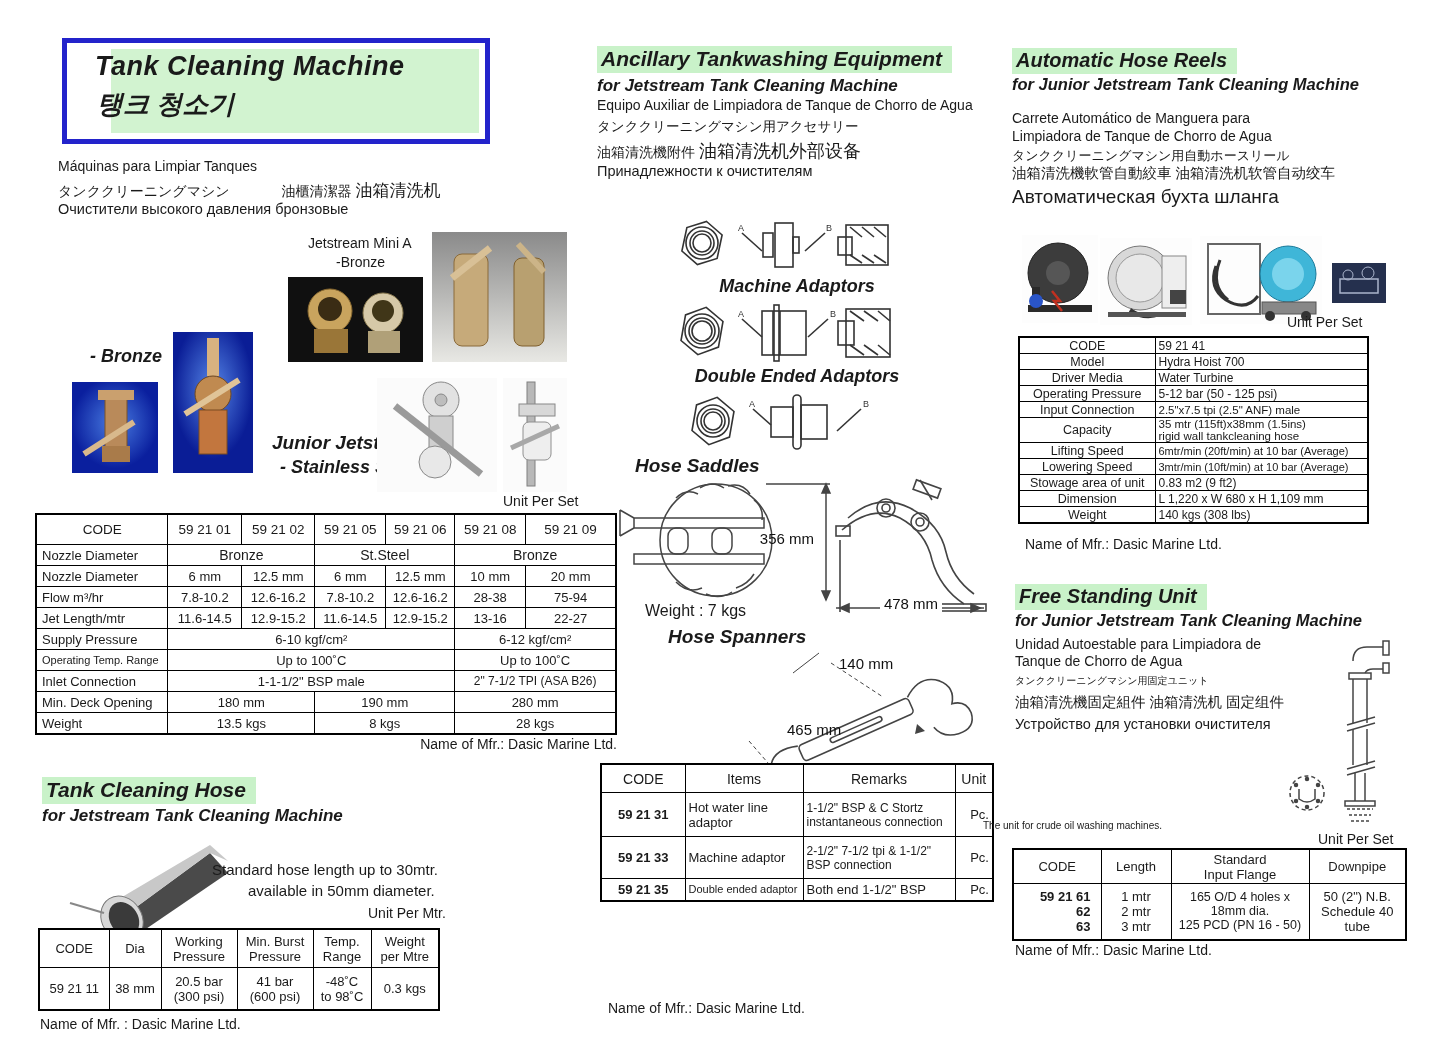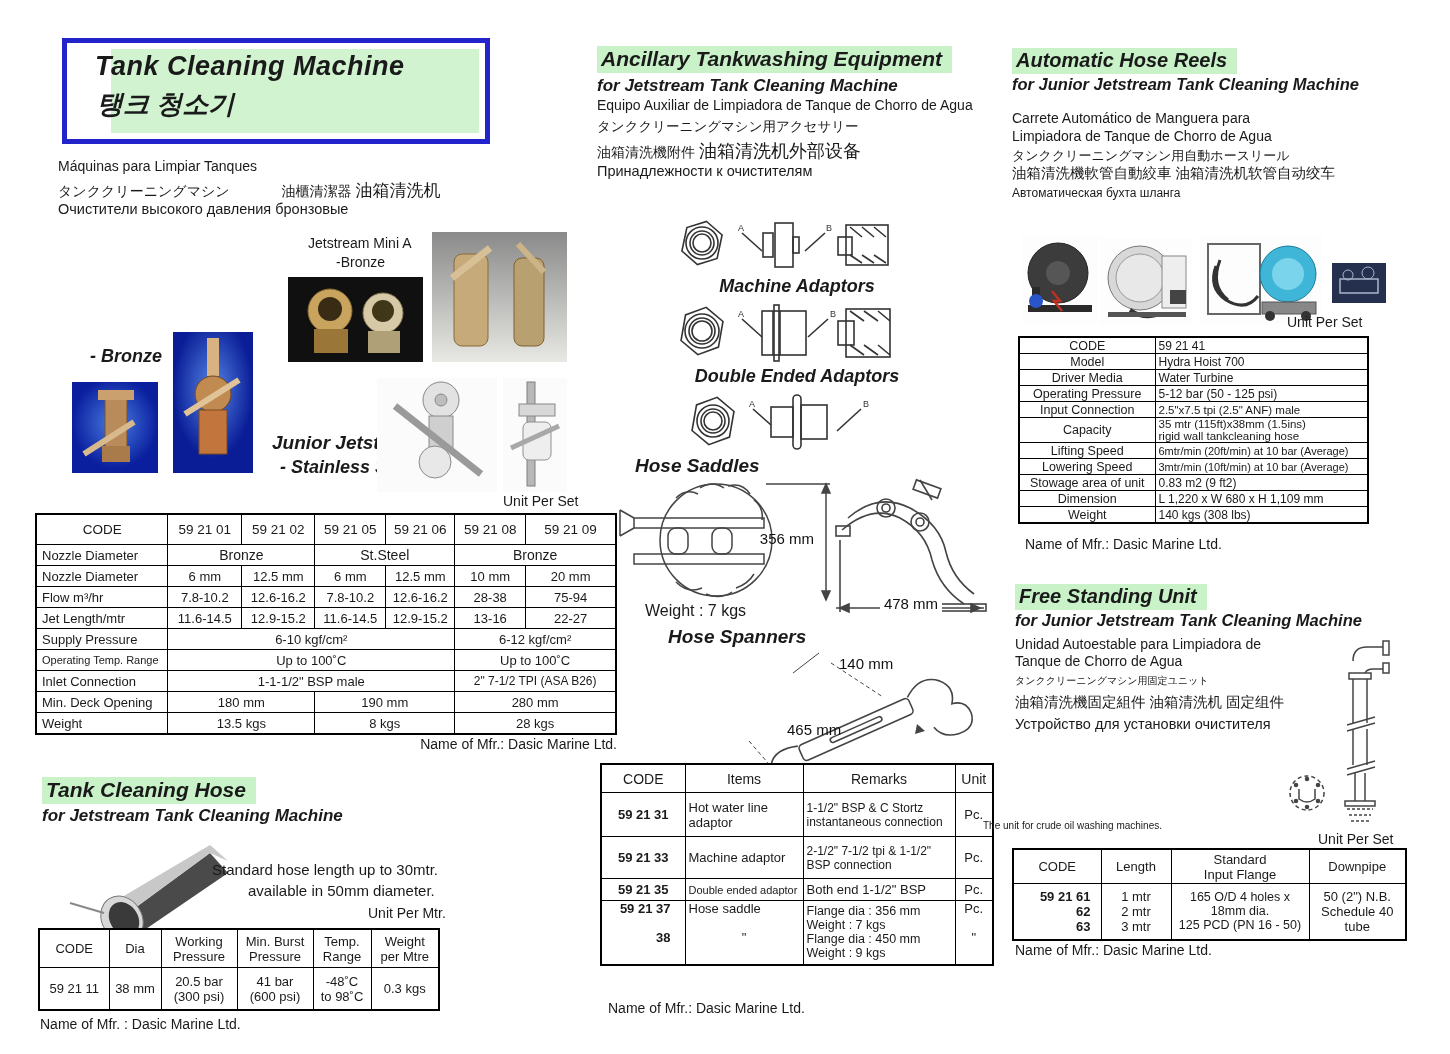--- a/index.html
+++ b/index.html
@@ -31,21 +31,21 @@
   .mtable td.sm{font-size:11px;}
 
   .htable{font-size:13px;}
   .htable th{height:37px;font-size:13px;}
   .htable td{height:41px;text-align:center;}
 
   .atable{font-size:13px;}
   .atable th{height:27px;font-size:14px;}
   .atable td{vertical-align:middle;padding:2px 4px;}
   .atable .code{text-align:center;font-weight:bold;}
-  .atable .unitc{text-align:center;margin-left:43px;}
+  .atable .unitc{text-align:right;margin-left:43px;}
 
   .rtable{font-size:12.5px;}
   .rtable td{height:15px;padding:1px 4px;}
   .rtable td.lbl{text-align:center;}
   .rtable td.val{text-align:left;font-size:12px;}
 
   .ftable{font-size:13px;}
   .ftable th{height:33px;}
   .ftable td{text-align:center;vertical-align:middle;}
   .ftable td.codes{text-align:right;padding-right:10px;font-weight:bold;}
@@ -443,49 +443,31 @@
       <td class="pre" style="font-size:12px;">2-1/2" 7-1/2 tpi &amp; 1-1/2"
 BSP connection</td>
       <td class="unitc">Pc.</td>
     </tr>
     <tr style="height:22px;">
       <td class="code">59 21 35</td>
       <td style="font-size:11px;">Double ended adaptor</td>
       <td>Both end 1-1/2" BSP</td>
       <td class="unitc">Pc.</td>
     </tr>
-    <tr style="height:64px;">
-      <td style="vertical-align:top;text-align:right;padding-right:14px;font-weight:bold;">
-        <div>59 21 37</div>
-        <div style="margin-top:14px;">38</div>
-      </td>
-      <td style="vertical-align:top;">
-        <div>Hose saddle</div>
-        <div class="ctr" style="margin-top:14px;">"</div>
-      </td>
-      <td class="pre" style="font-size:12.5px;">Flange dia : 356 mm
-Weight : 7 kgs
-Flange dia : 450 mm
-Weight : 9 kgs</td>
-      <td class="unitc" style="vertical-align:top;">
-        <div>Pc.</div>
-        <div style="margin-top:14px;">"</div>
-      </td>
-    </tr>
   </tbody>
     </table>
   <div class="abs mfr" style="left:608px;top:1000px;">Name of Mfr.: Dasic Marine Ltd.</div>
 
   <div class="abs gtitle" style="left:1012px;top:48px;font-size:20px;">Automatic Hose Reels</div>
   <div class="abs it" style="left:1012px;top:75px;font-size:16.5px;">for Junior Jetstream Tank Cleaning Machine</div>
   <div class="abs" style="left:1012px;top:110px;font-size:14px;">Carrete Automático de Manguera para</div>
   <div class="abs" style="left:1012px;top:128px;font-size:14px;">Limpiadora de Tanque de Chorro de Agua</div>
   <div class="abs" style="left:1012px;top:147px;font-size:13px;">タンククリーニングマシン用自動ホースリール</div>
   <div class="abs" style="left:1012px;top:164px;font-size:14.5px;">油箱清洗機軟管自動絞車 油箱清洗机软管自动绞车</div>
-  <div class="abs" style="left:1012px;top:186px;font-size:12px;">Автоматическая бухта шланга</div>
+  <div class="abs" style="left:1012px;top:186px;font-size:19px;">Автоматическая бухта шланга</div>
 
   <svg class="abs" style="left:1022px;top:235px;" width="76" height="88">
     <rect width="76" height="88" fill="#fdfdfd"></rect>
     <circle cx="36" cy="38" r="30" fill="#3c3c3c" stroke="#222"></circle>
     <circle cx="36" cy="38" r="12" fill="#565656"></circle>
     <rect x="6" y="70" width="64" height="7" fill="#2a2a2a"></rect>
     <rect x="10" y="52" width="8" height="20" fill="#2a2a2a"></rect>
     <circle cx="14" cy="66" r="7" fill="#2a55c8"></circle>
     <path d="M30,56 l8,10 l-6,0 l8,10" stroke="#c03020" stroke-width="2.5" fill="none"></path>
   </svg>

